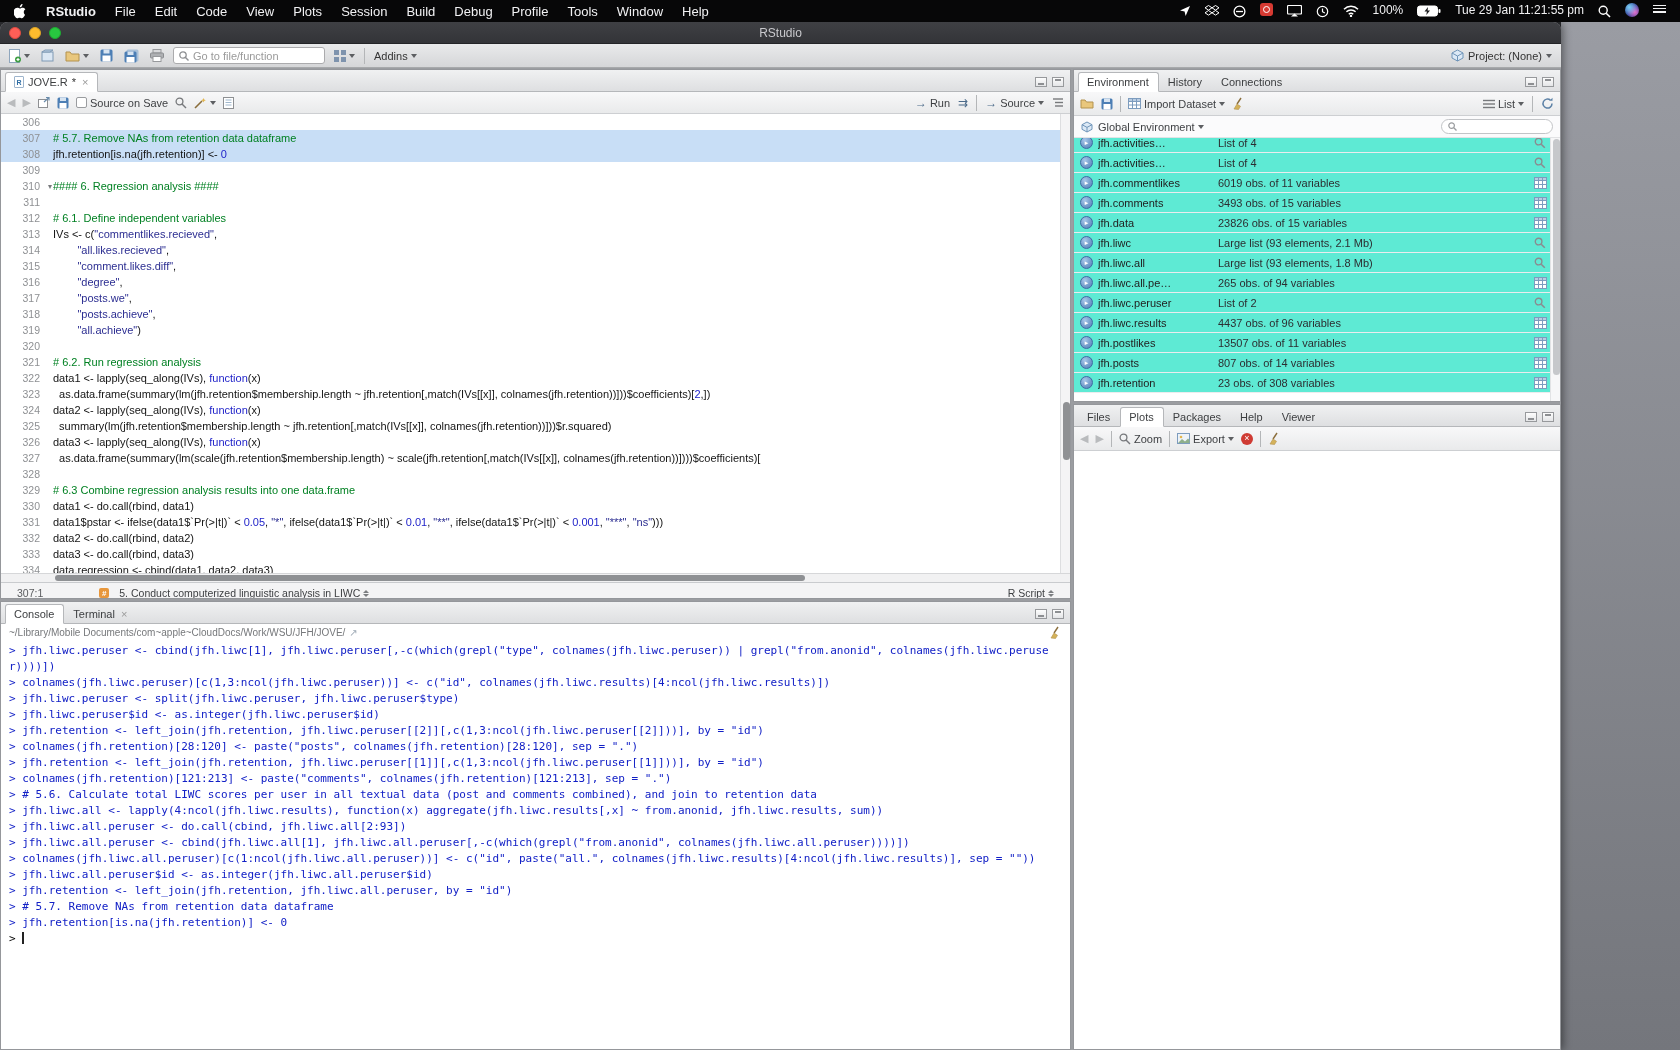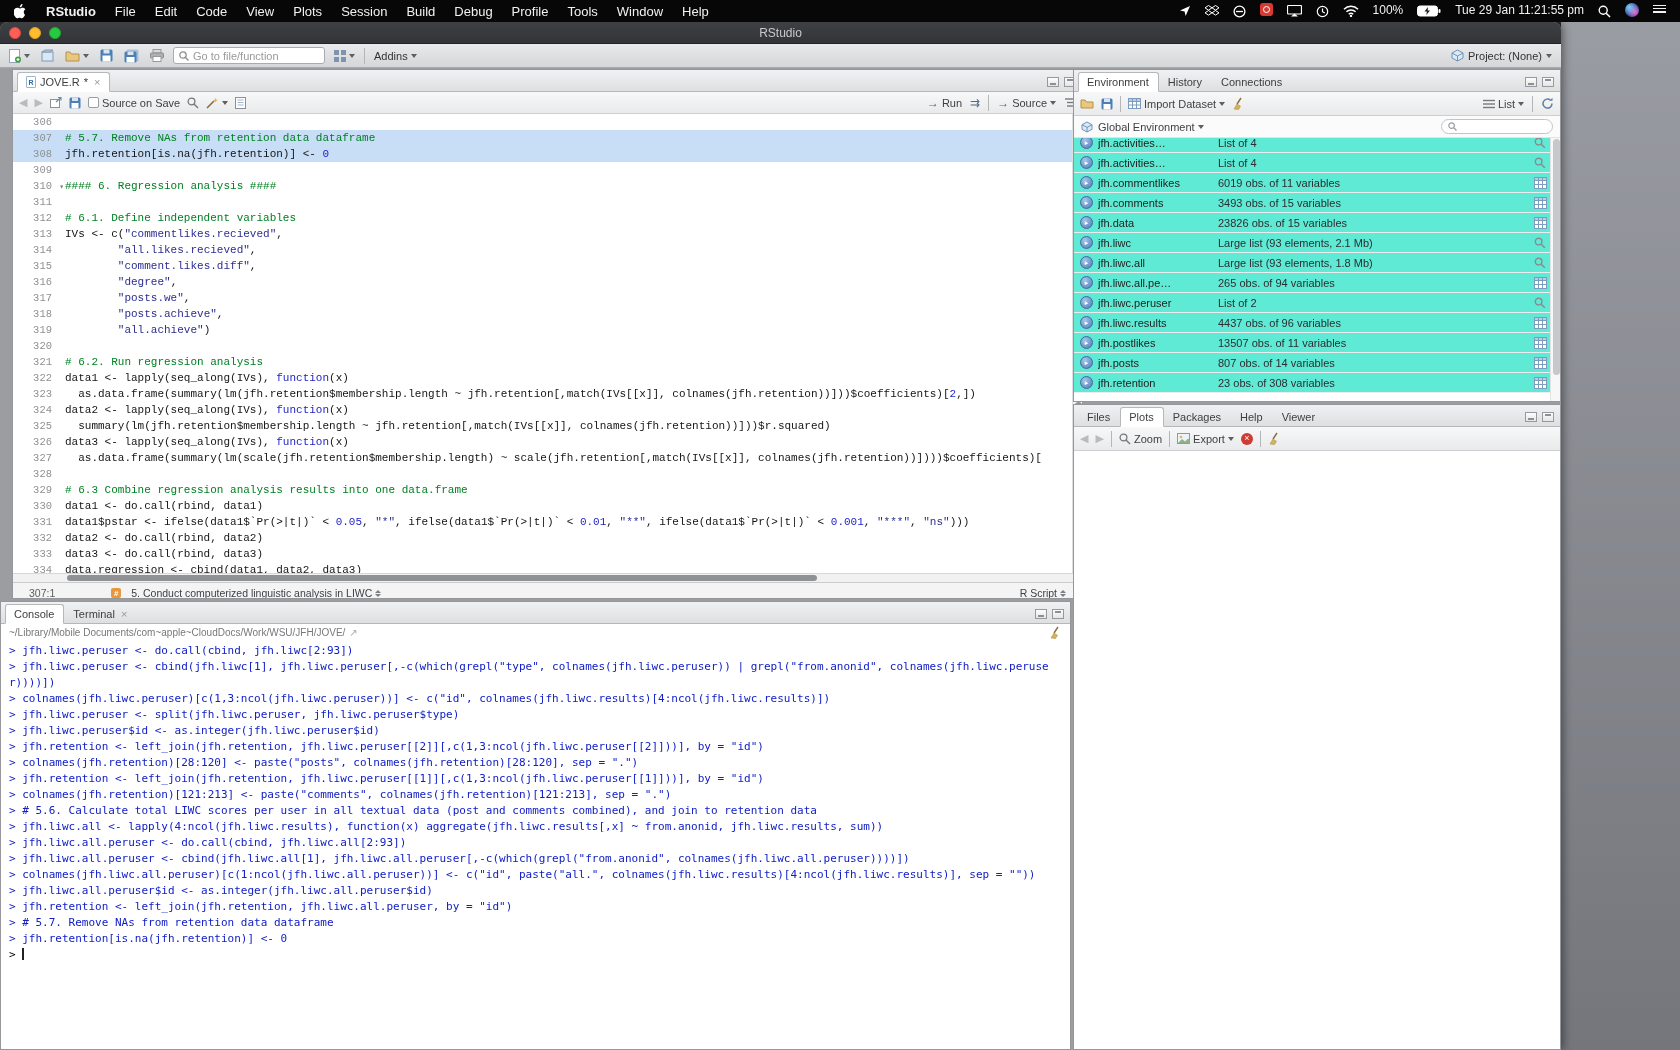--- a/index.html
+++ b/index.html
@@ -51,21 +51,21 @@
   .goto input{border:none;outline:none;width:120px;font-size:11px;color:#444;font-family:"Liberation Sans",sans-serif;background:transparent}
   .goto input::placeholder{color:#9a9a9a}
   .grid-ic{display:inline-block;width:12px;height:12px;
     background:linear-gradient(#7e93ad,#7e93ad) 0 0/5px 5px no-repeat,linear-gradient(#7e93ad,#7e93ad) 7px 0/5px 5px no-repeat,
     linear-gradient(#7e93ad,#7e93ad) 0 7px/5px 5px no-repeat,linear-gradient(#7e93ad,#7e93ad) 7px 7px/5px 5px no-repeat}
   .proj{margin-left:auto;display:flex;align-items:center;gap:4px}
 
   
   .content{position:absolute;left:0;top:47px;width:100%;height:981px}
   .pane{position:absolute;background:#fff;border:1px solid #95979b;overflow:hidden}
-  #source-pane{left:12px;top:0;width:1071px;height:530px}
+  #source-pane{left:0;top:0;width:1071px;height:530px}
   #console-pane{left:0;top:532px;width:1071px;height:449px}
   #env-pane{left:1073px;top:0;width:488px;height:333px}
   #plots-pane{left:1073px;top:335px;width:488px;height:646px}
 
   
   .tabstrip{height:22px;background:linear-gradient(#f0f1f2,#dedfe1);border-bottom:1px solid #b5b7ba;
     display:flex;align-items:flex-end;padding:0 0 0 4px;font-size:11px;color:#3c3e40}
   .tab{display:flex;align-items:center;gap:4px;padding:3px 9px 3px 8px;margin-bottom:-1px;border:1px solid transparent;cursor:default}
   .tab.active{background:#fff;border-color:#b5b7ba;border-bottom-color:#fff;border-radius:3px 3px 0 0}
   .tclose{color:#9a9a9a;font-size:11px;margin-left:2px}
@@ -80,21 +80,21 @@
   
   .panetb{height:22px;background:linear-gradient(#f8f8f9,#e9eaeb);border-bottom:1px solid #cdcfd2;
     display:flex;align-items:center;padding:0 6px;gap:7px;font-size:11px;color:#3d3f42}
   .ptbtn{display:flex;align-items:center;gap:3px;cursor:default}
   .checkbox{width:11px;height:11px;border:1px solid #9a9c9f;background:#fff;border-radius:2px}
   .right-group{margin-left:auto;display:flex;align-items:center;gap:8px}
   .arrow-txt{color:#4c6b8a;font-size:12px}
   .dis{color:#b9bbbd}
 
   
-  .code-area{position:relative;height:459px;overflow:hidden;font-family:Liberation Mono, monospace;font-size:11px}
+  .code-area{position:relative;height:459px;overflow:hidden;font-family:Liberation Sans, sans-serif;font-size:11px}
   .code-line{display:flex;height:16px;line-height:16px}
   .code-line.sel{background:#c8def6}
   .gutter{position:relative;flex:0 0 52px;text-align:right;padding-right:13px;color:#8e9093;font-size:10.5px}
   .fold{position:absolute;right:1px;top:1px;font-size:8px;color:#77797c}
   .code-body{flex:1;white-space:pre;overflow:hidden;color:#141414}
   .tk-c{color:#008022}.tk-k{color:#1b1ec8}.tk-n{color:#1b1ec8}.tk-s{color:#2b2d91}.tk-d{color:#141414}
   .vscroll{position:absolute;right:0;top:0;bottom:0;width:10px;background:#f4f4f5;border-left:1px solid #dddee0}
   .vthumb{position:absolute;left:1.5px;width:7px;height:58px;top:288px;border-radius:4px;background:#8f9194}
   .hscroll{position:relative;height:9px;background:#f1f1f2;border-top:1px solid #d6d7d9}
   .hthumb{position:absolute;left:54px;top:1px;height:6px;width:750px;border-radius:3px;background:#8f9194}
@@ -564,21 +564,20 @@
           <span>~/Library/Mobile Documents/com~apple~CloudDocs/Work/WSU/JFH/JOVE/</span>
           <span style="color:#9aa6b2">↗</span>
           <span class="broom">
             <svg width="13" height="13">
                 <line x1="9" y1="1" x2="5" y2="7" stroke="#8a6d3b" stroke-width="1.4"></line>
                 <path d="M2 12 L5 7 L8.5 9.3 L6.5 12.5 Z" fill="#d4b25a" stroke="#b3924f" stroke-width="0.6"></path>
               </svg>
           </span>
         </div>
         <div class="console-text" id="console-text">
-            <div class="con-line">&gt; jfh.liwc.peruser &lt;- do.call(cbind, jfh.liwc[2:93])</div>
             <div class="con-line">&gt; jfh.liwc.peruser &lt;- cbind(jfh.liwc[1], jfh.liwc.peruser[,-c(which(grepl("type", colnames(jfh.liwc.peruser)) | grepl("from.anonid", colnames(jfh.liwc.peruser))))])</div>
             <div class="con-line">&gt; colnames(jfh.liwc.peruser)[c(1,3:ncol(jfh.liwc.peruser))] &lt;- c("id", colnames(jfh.liwc.results)[4:ncol(jfh.liwc.results)])</div>
             <div class="con-line">&gt; jfh.liwc.peruser &lt;- split(jfh.liwc.peruser, jfh.liwc.peruser$type)</div>
             <div class="con-line">&gt; jfh.liwc.peruser$id &lt;- as.integer(jfh.liwc.peruser$id)</div>
             <div class="con-line">&gt; jfh.retention &lt;- left_join(jfh.retention, jfh.liwc.peruser[[2]][,c(1,3:ncol(jfh.liwc.peruser[[2]]))], by = "id")</div>
             <div class="con-line">&gt; colnames(jfh.retention)[28:120] &lt;- paste("posts", colnames(jfh.retention)[28:120], sep = ".")</div>
             <div class="con-line">&gt; jfh.retention &lt;- left_join(jfh.retention, jfh.liwc.peruser[[1]][,c(1,3:ncol(jfh.liwc.peruser[[1]]))], by = "id")</div>
             <div class="con-line">&gt; colnames(jfh.retention)[121:213] &lt;- paste("comments", colnames(jfh.retention)[121:213], sep = ".")</div>
             <div class="con-line">&gt; # 5.6. Calculate total LIWC scores per user in all textual data (post and comments combined), and join to retention data</div>
             <div class="con-line">&gt; jfh.liwc.all &lt;- lapply(4:ncol(jfh.liwc.results), function(x) aggregate(jfh.liwc.results[,x] ~ from.anonid, jfh.liwc.results, sum))</div>

